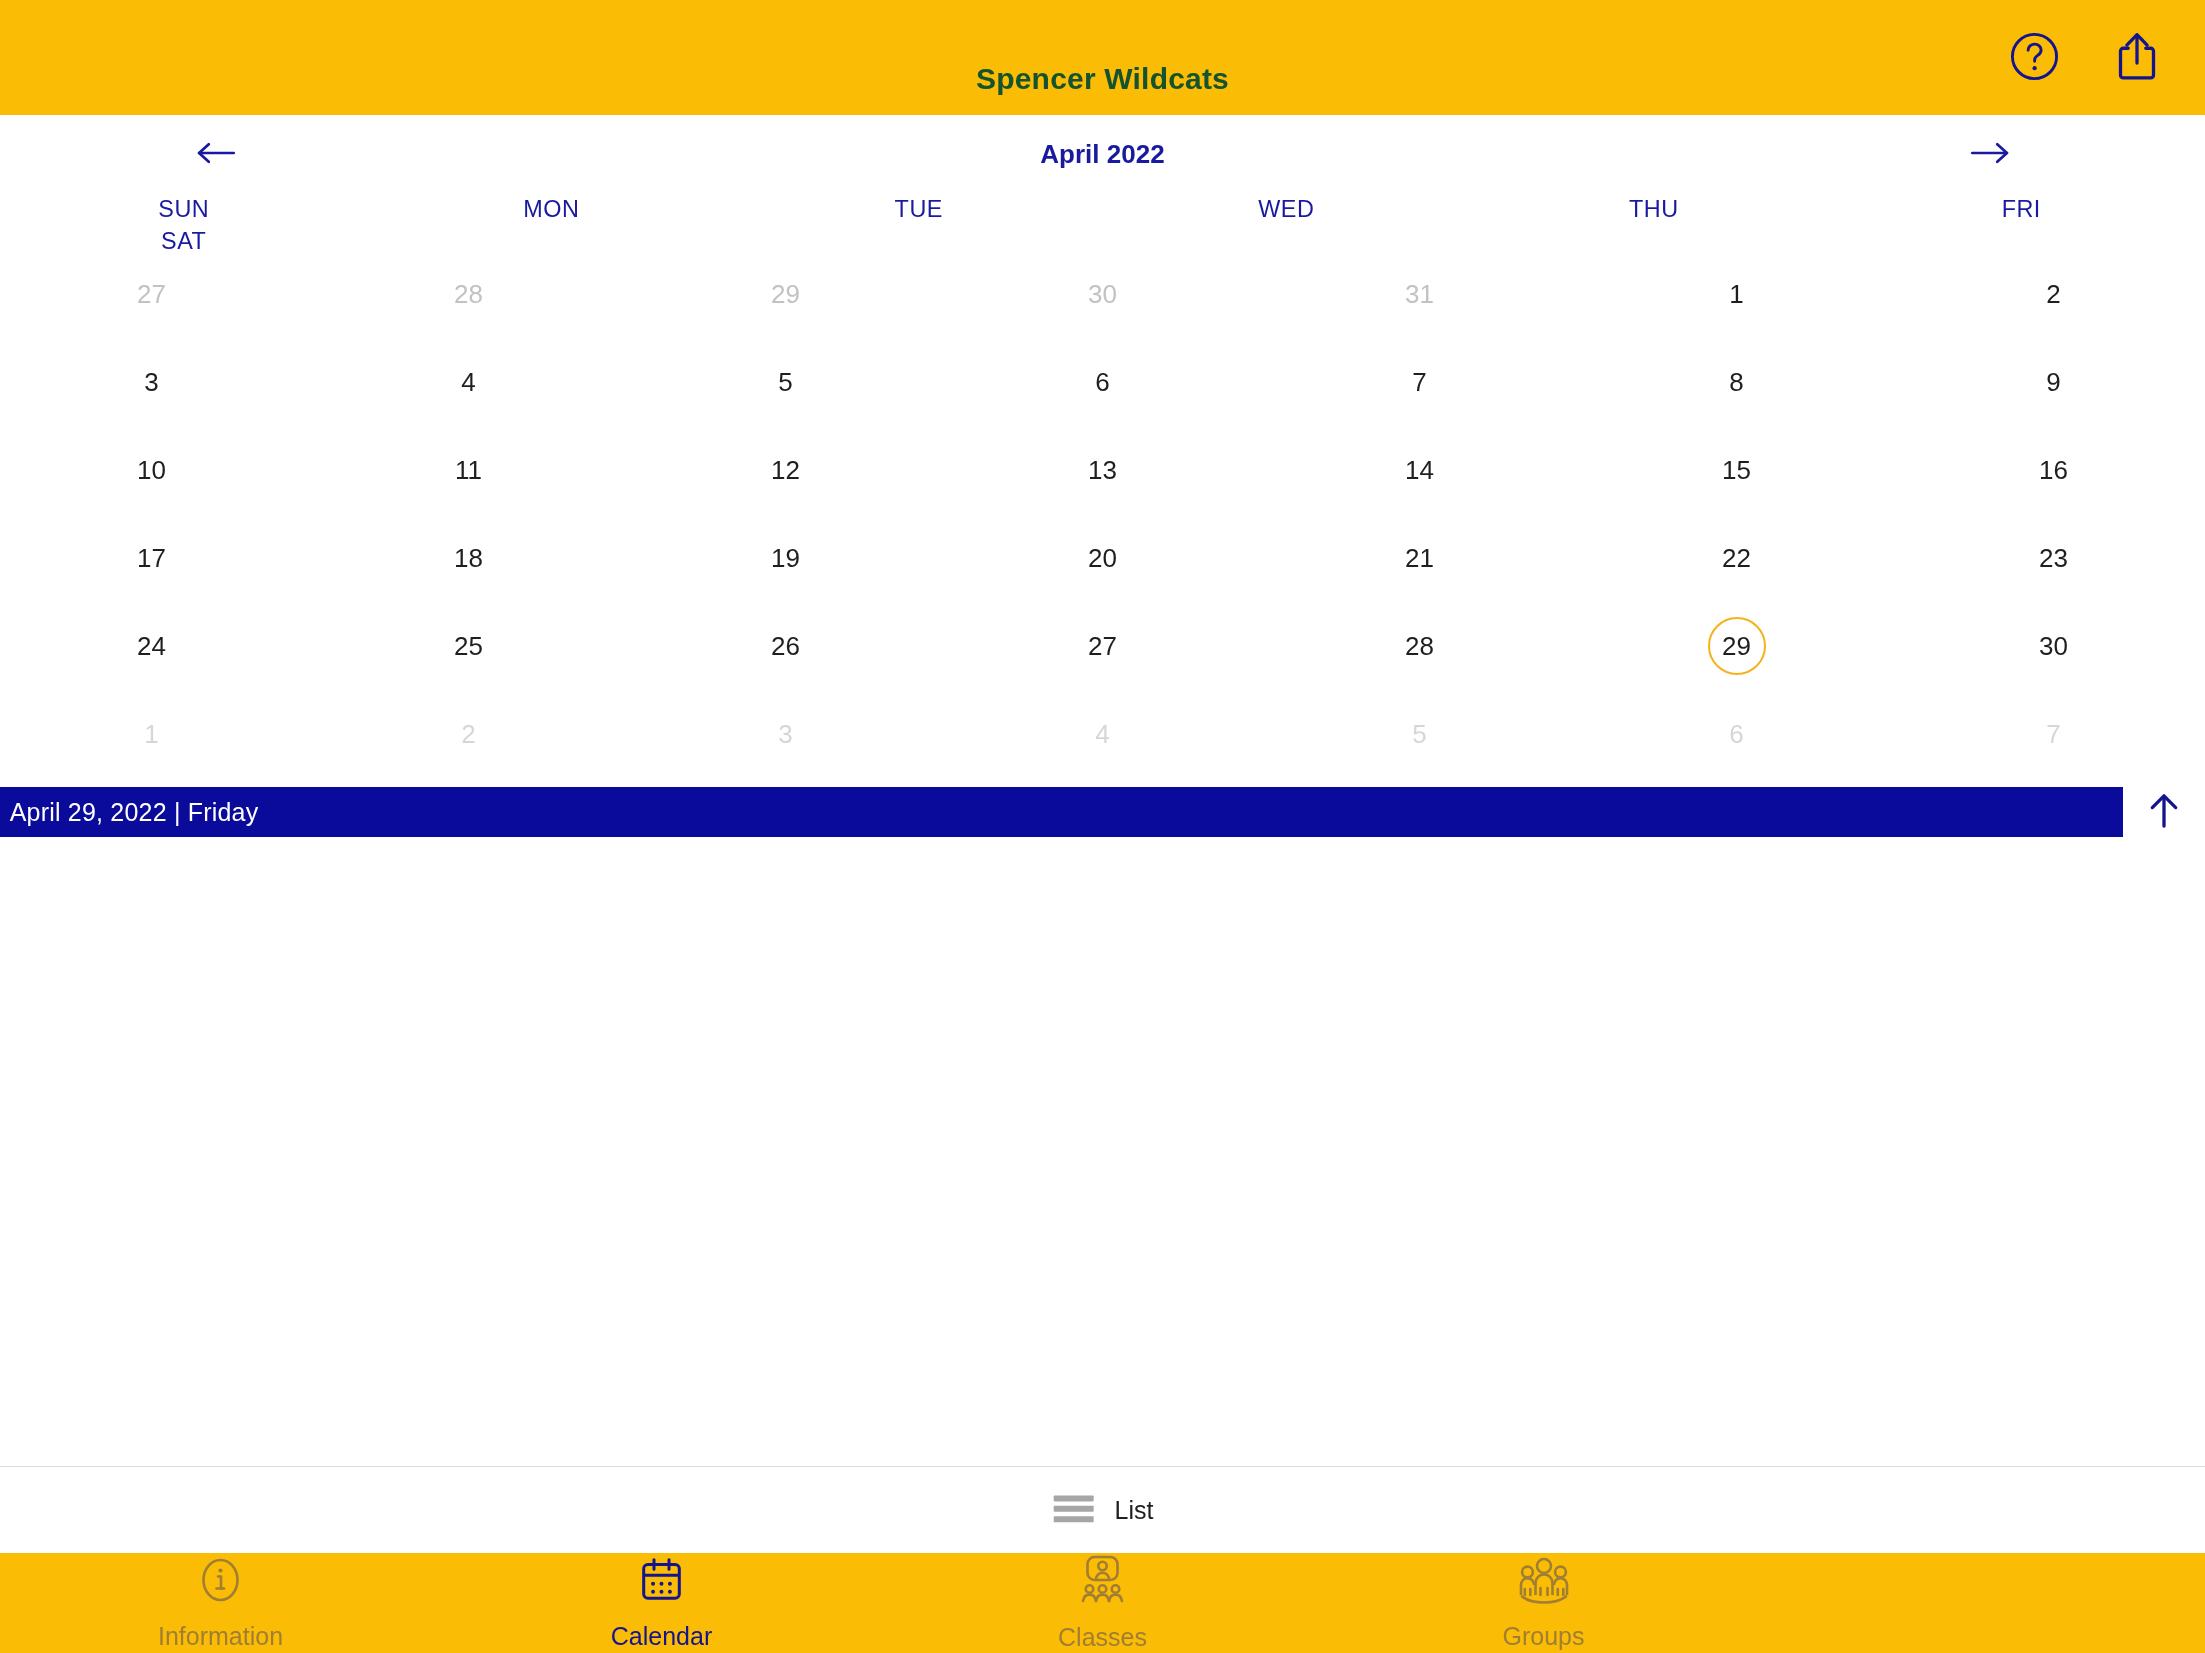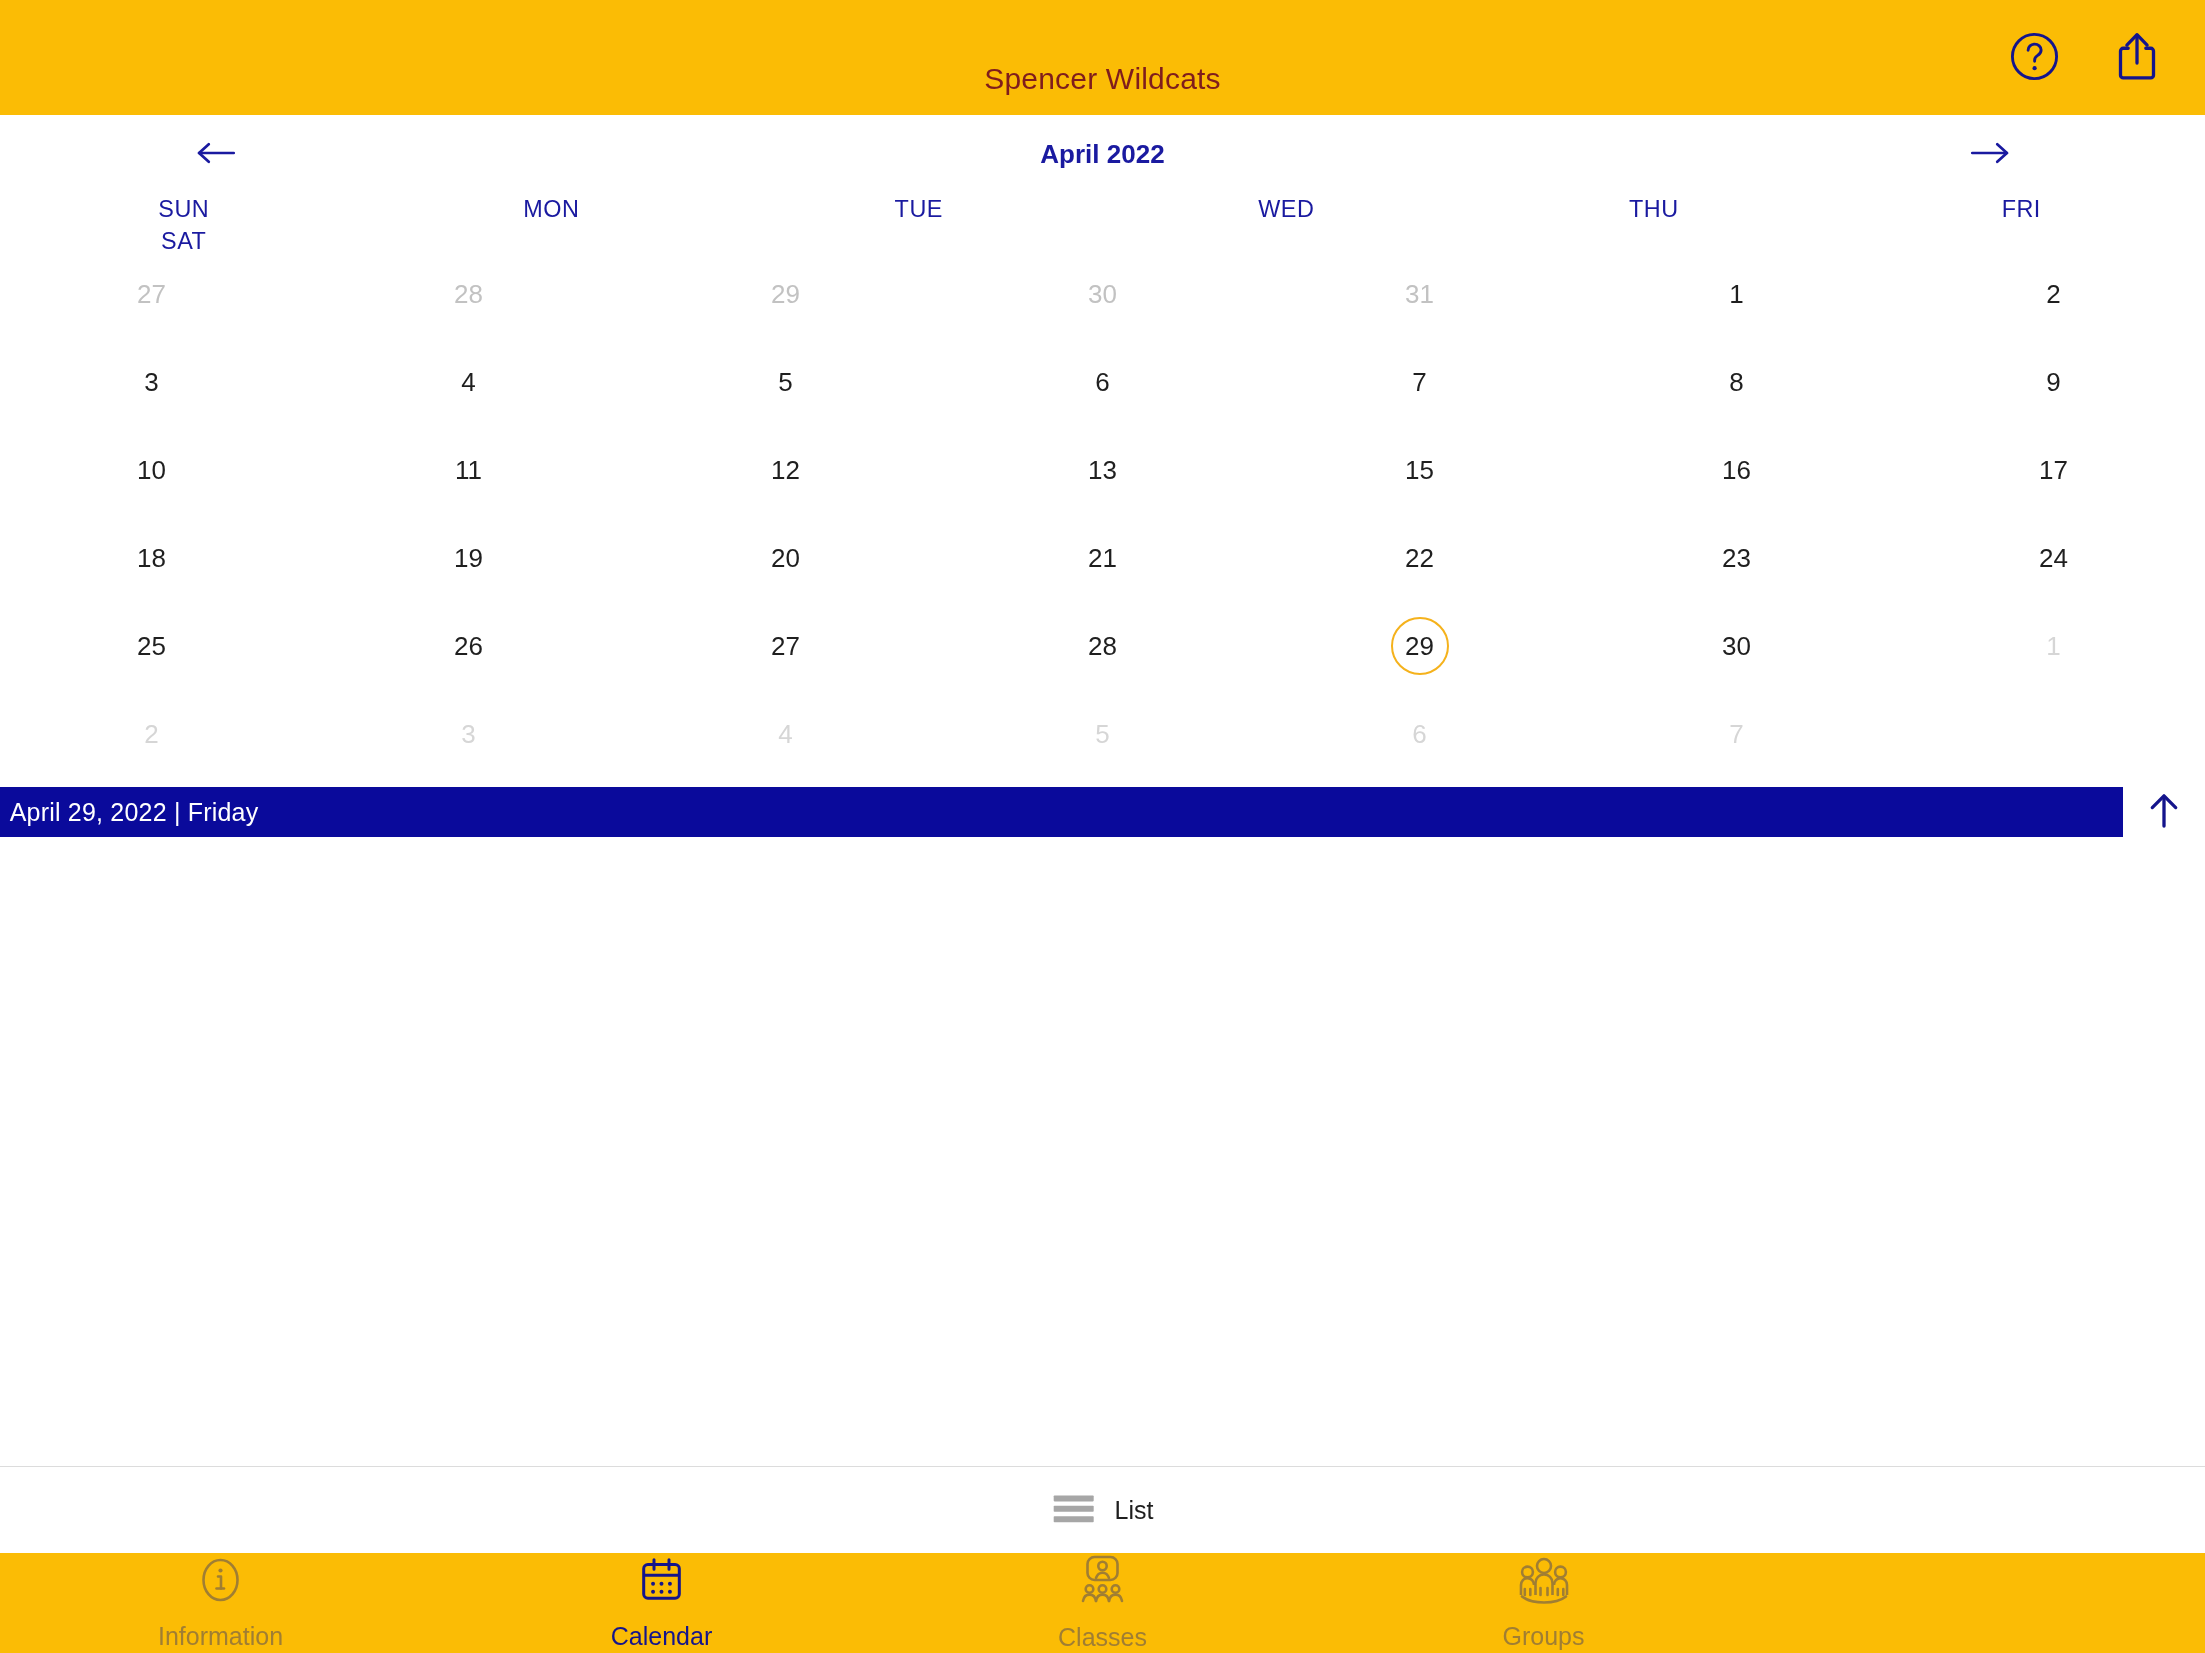--- a/index.html
+++ b/index.html
@@ -29,22 +29,22 @@
     position: relative;
     height: 115px;
     min-height: 115px;
     background: #FBBC05;
     display: flex;
     align-items: center;
     justify-content: center;
   }
   .topbar-title {
     font-size: 30px;
-    font-weight: normal;
-    color: #7f1d1d;
+    font-weight: bold;
+    color: #14532d;
     letter-spacing: 0.2px;
     margin-top: 43px;
   }
   .topbar-actions {
     position: absolute;
     right: 42px;
     top: 50%;
     transform: translateY(-50%);
     display: flex;
     align-items: center;
@@ -337,20 +337,23 @@
       <div class="date-cell">
         <div class="date-num">11</div>
       </div>
       <div class="date-cell">
         <div class="date-num">12</div>
       </div>
       <div class="date-cell">
         <div class="date-num">13</div>
       </div>
       <div class="date-cell">
+        <div class="date-num">14</div>
+      </div>
+      <div class="date-cell">
         <div class="date-num">15</div>
       </div>
       <div class="date-cell">
         <div class="date-num">16</div>
       </div>
       <div class="date-cell">
         <div class="date-num">17</div>
       </div>
       <div class="date-cell">
         <div class="date-num">18</div>

